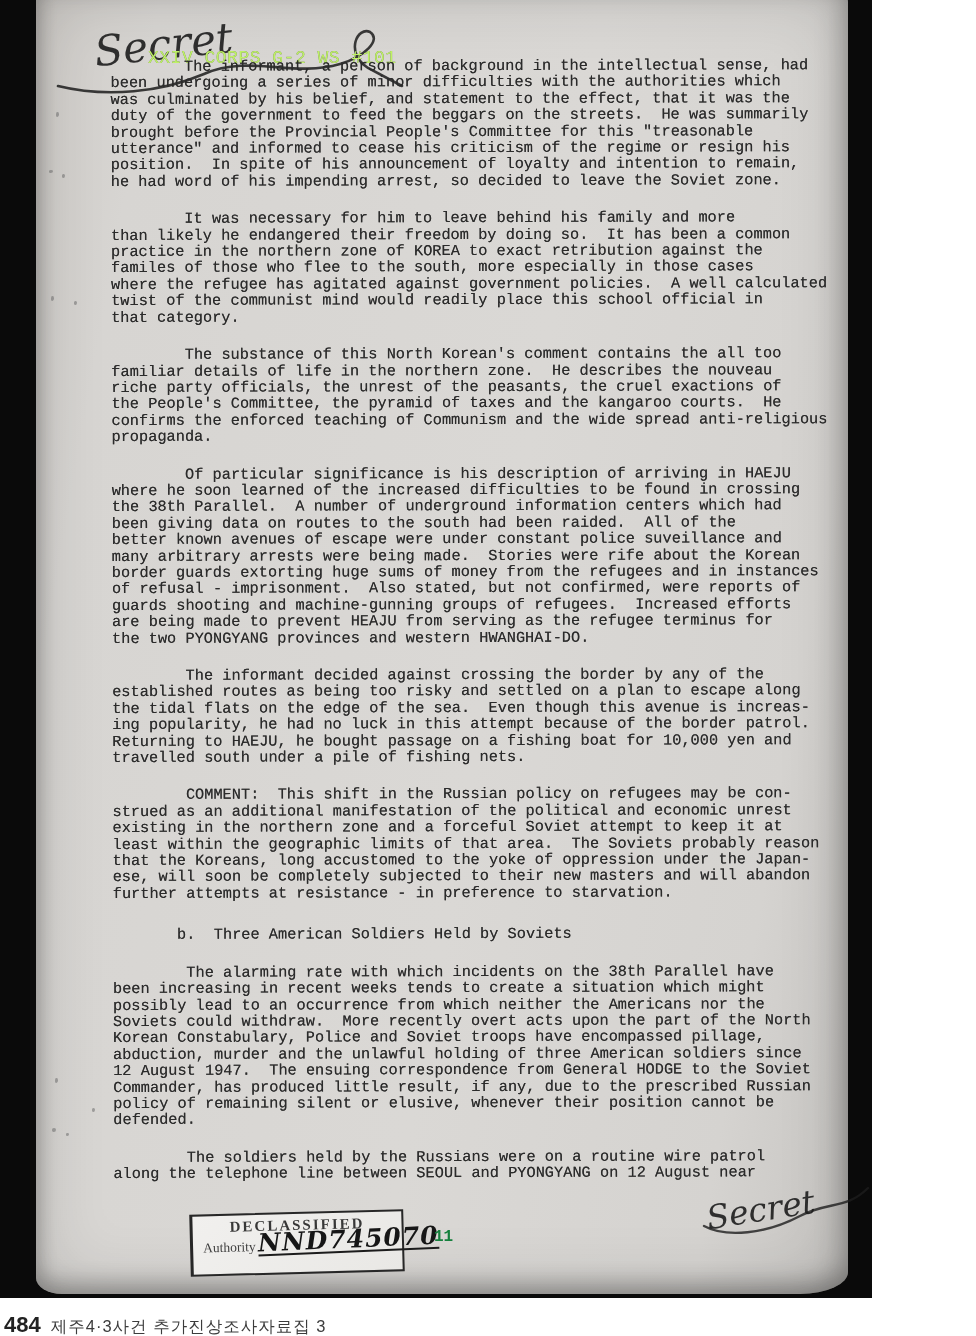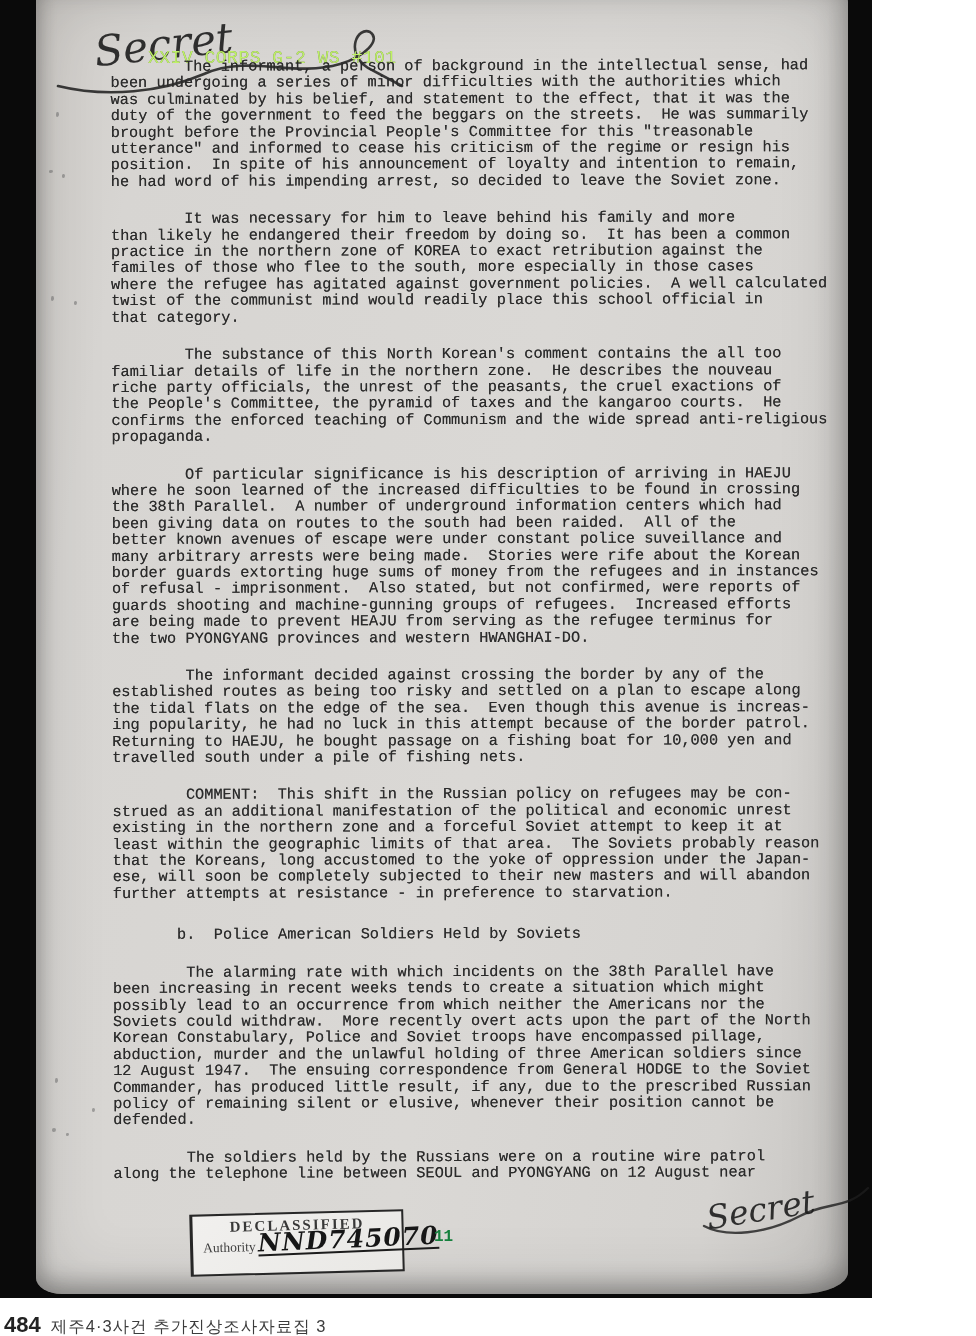--- a/index.html
+++ b/index.html
@@ -105,21 +105,21 @@
 ing popularity, he had no luck in this attempt because of the border patrol.
 Returning to HAEJU, he bought passage on a fishing boat for 10,000 yen and
 travelled south under a pile of fishing nets.</p>
       <p class="tp"><span>        </span><span class="u">COMMENT:</span><span>  This shift in the Russian policy on refugees may be con-
 strued as an additional manifestation of the political and economic unrest
 existing in the northern zone and a forceful Soviet attempt to keep it at
 least within the geographic limits of that area.  The Soviets probably reason
 that the Koreans, long accustomed to the yoke of oppression under the Japan-
 ese, will soon be completely subjected to their new masters and will abandon
 further attempts at resistance - in preference to starvation.</span></p>
-      <p class="tp sec-head"><span>       b.  </span><span class="u">Police American Soldiers Held by Soviets</span></p>
+      <p class="tp sec-head"><span>       b.  </span><span class="u">Three American Soldiers Held by Soviets</span></p>
       <p class="tp">        The alarming rate with which incidents on the 38th Parallel have
 been increasing in recent weeks tends to create a situation which might
 possibly lead to an occurrence from which neither the Americans nor the
 Soviets could withdraw.  More recently overt acts upon the part of the North
 Korean Constabulary, Police and Soviet troops have encompassed pillage,
 abduction, murder and the unlawful holding of three American soldiers since
 12 August 1947.  The ensuing correspondence from General HODGE to the Soviet
 Commander, has produced little result, if any, due to the prescribed Russian
 policy of remaining silent or elusive, whenever their position cannot be
 defended.</p>

